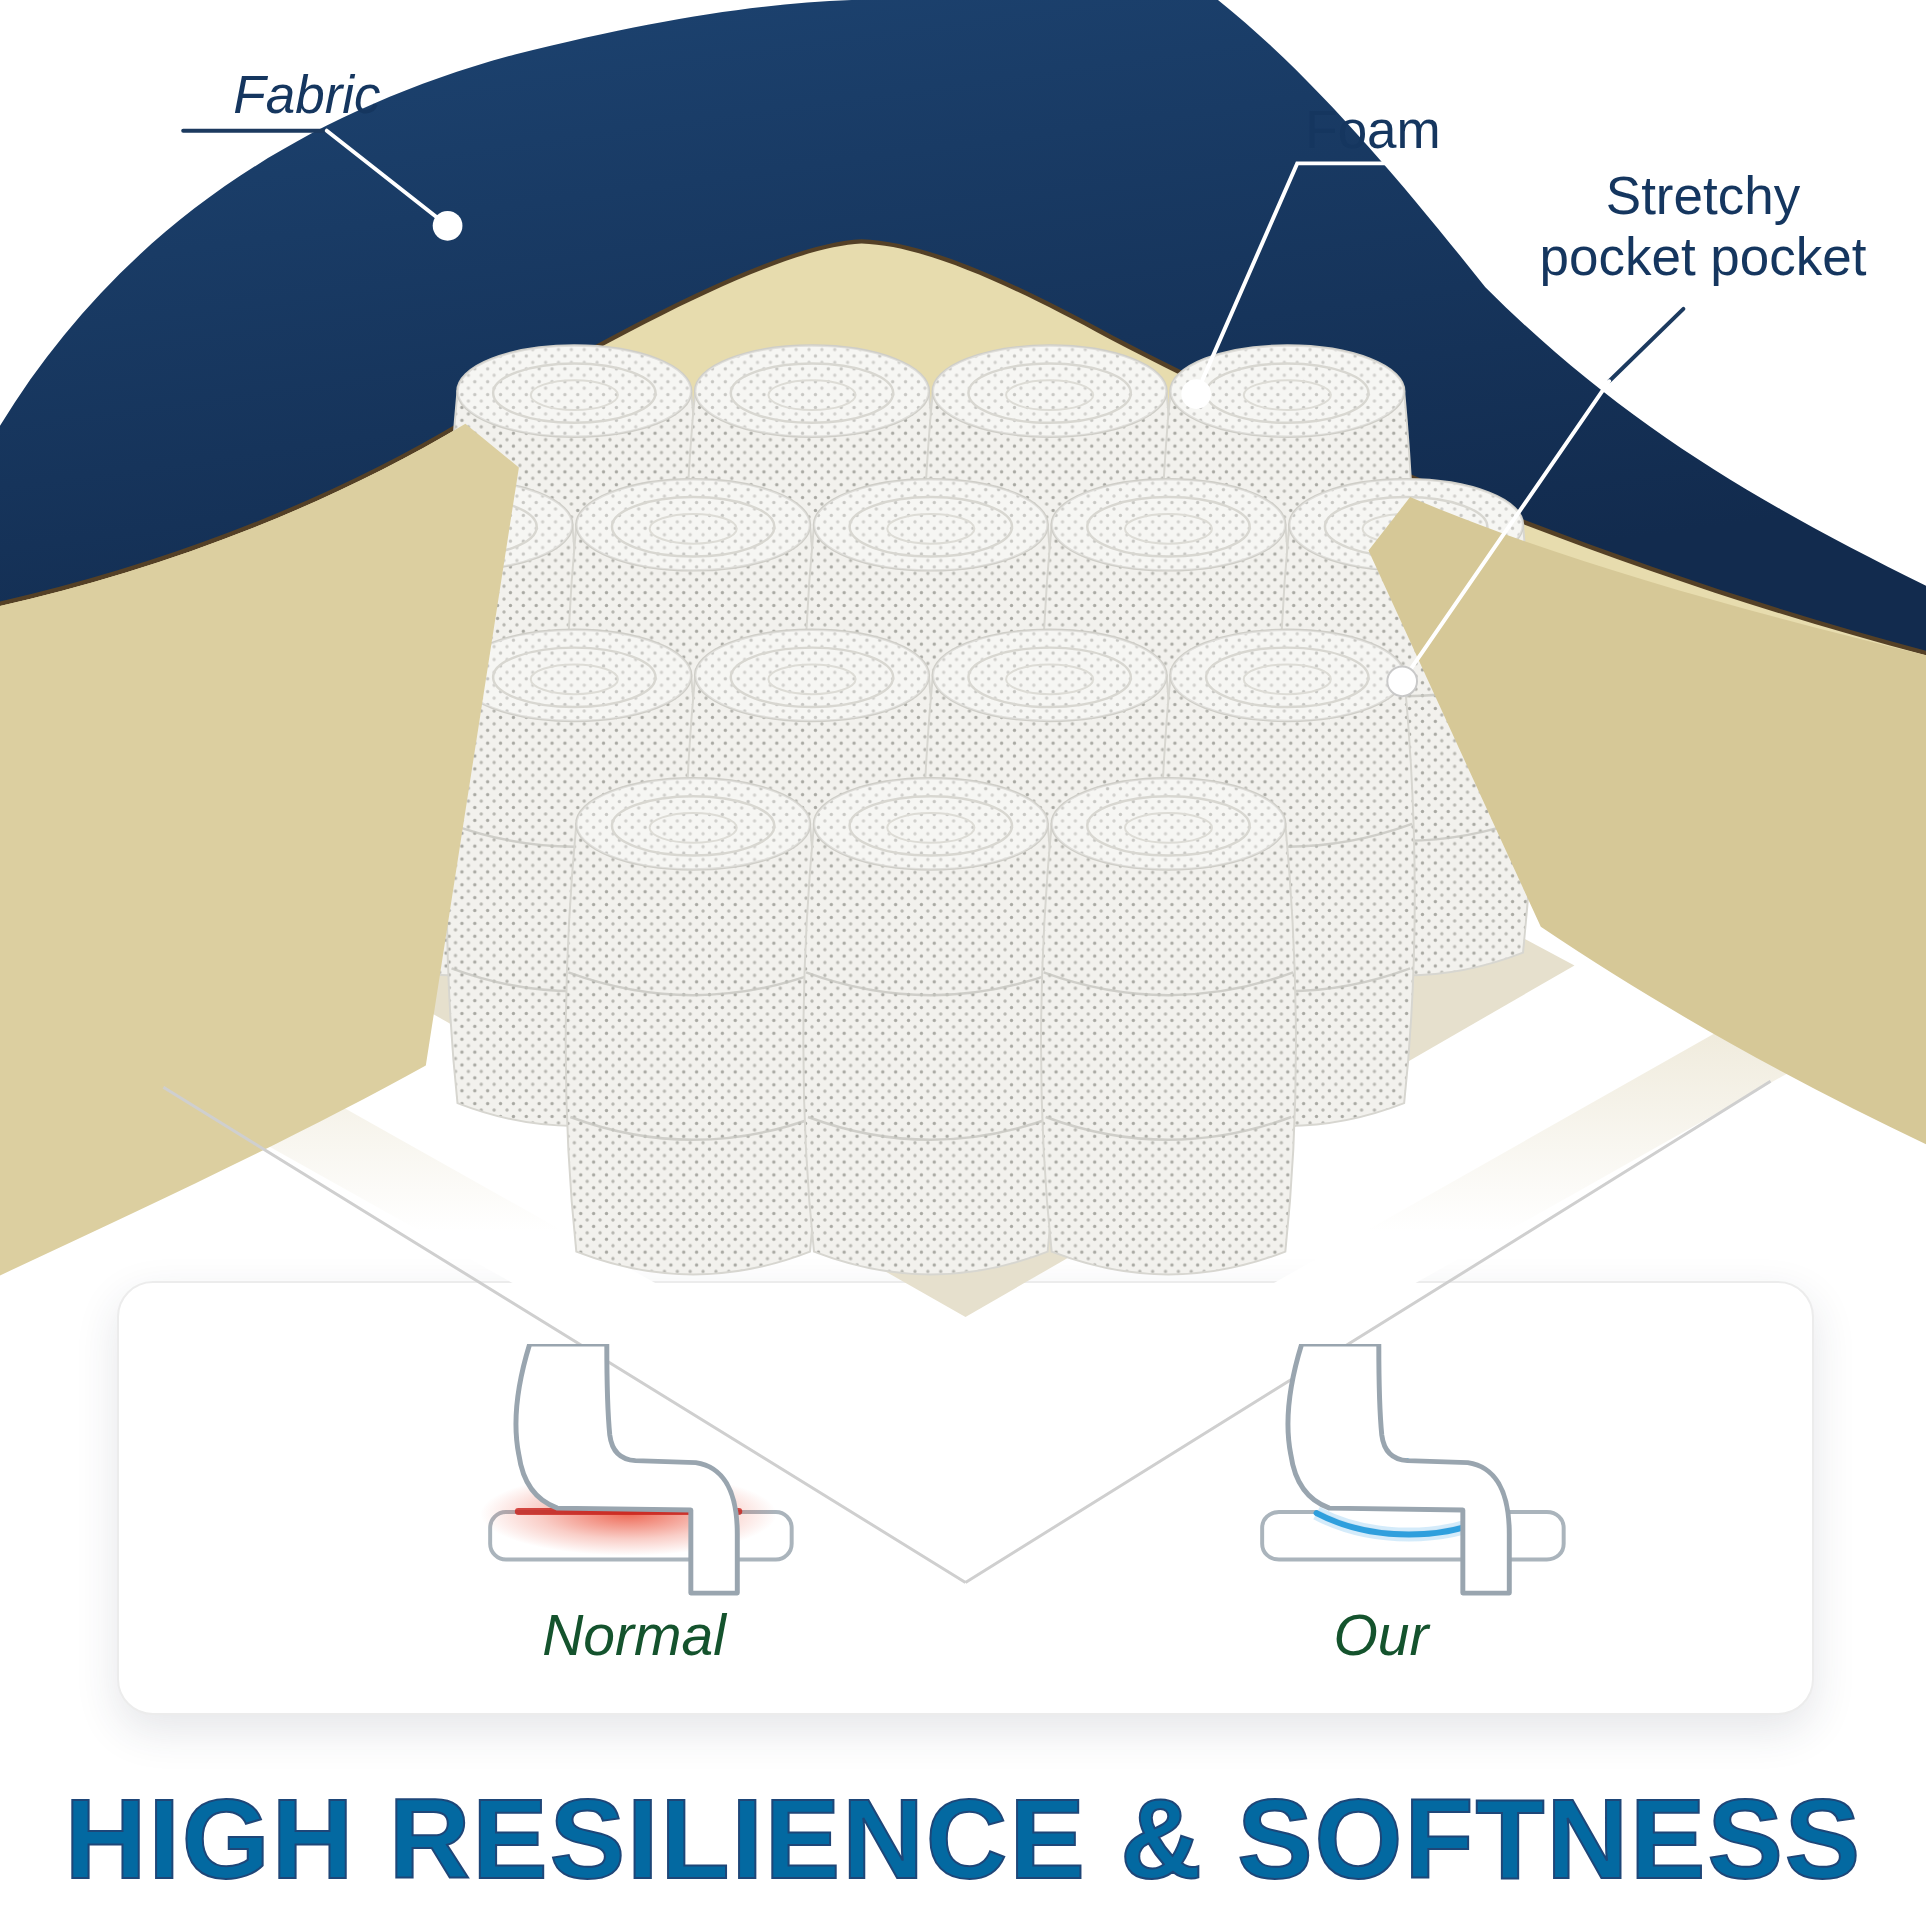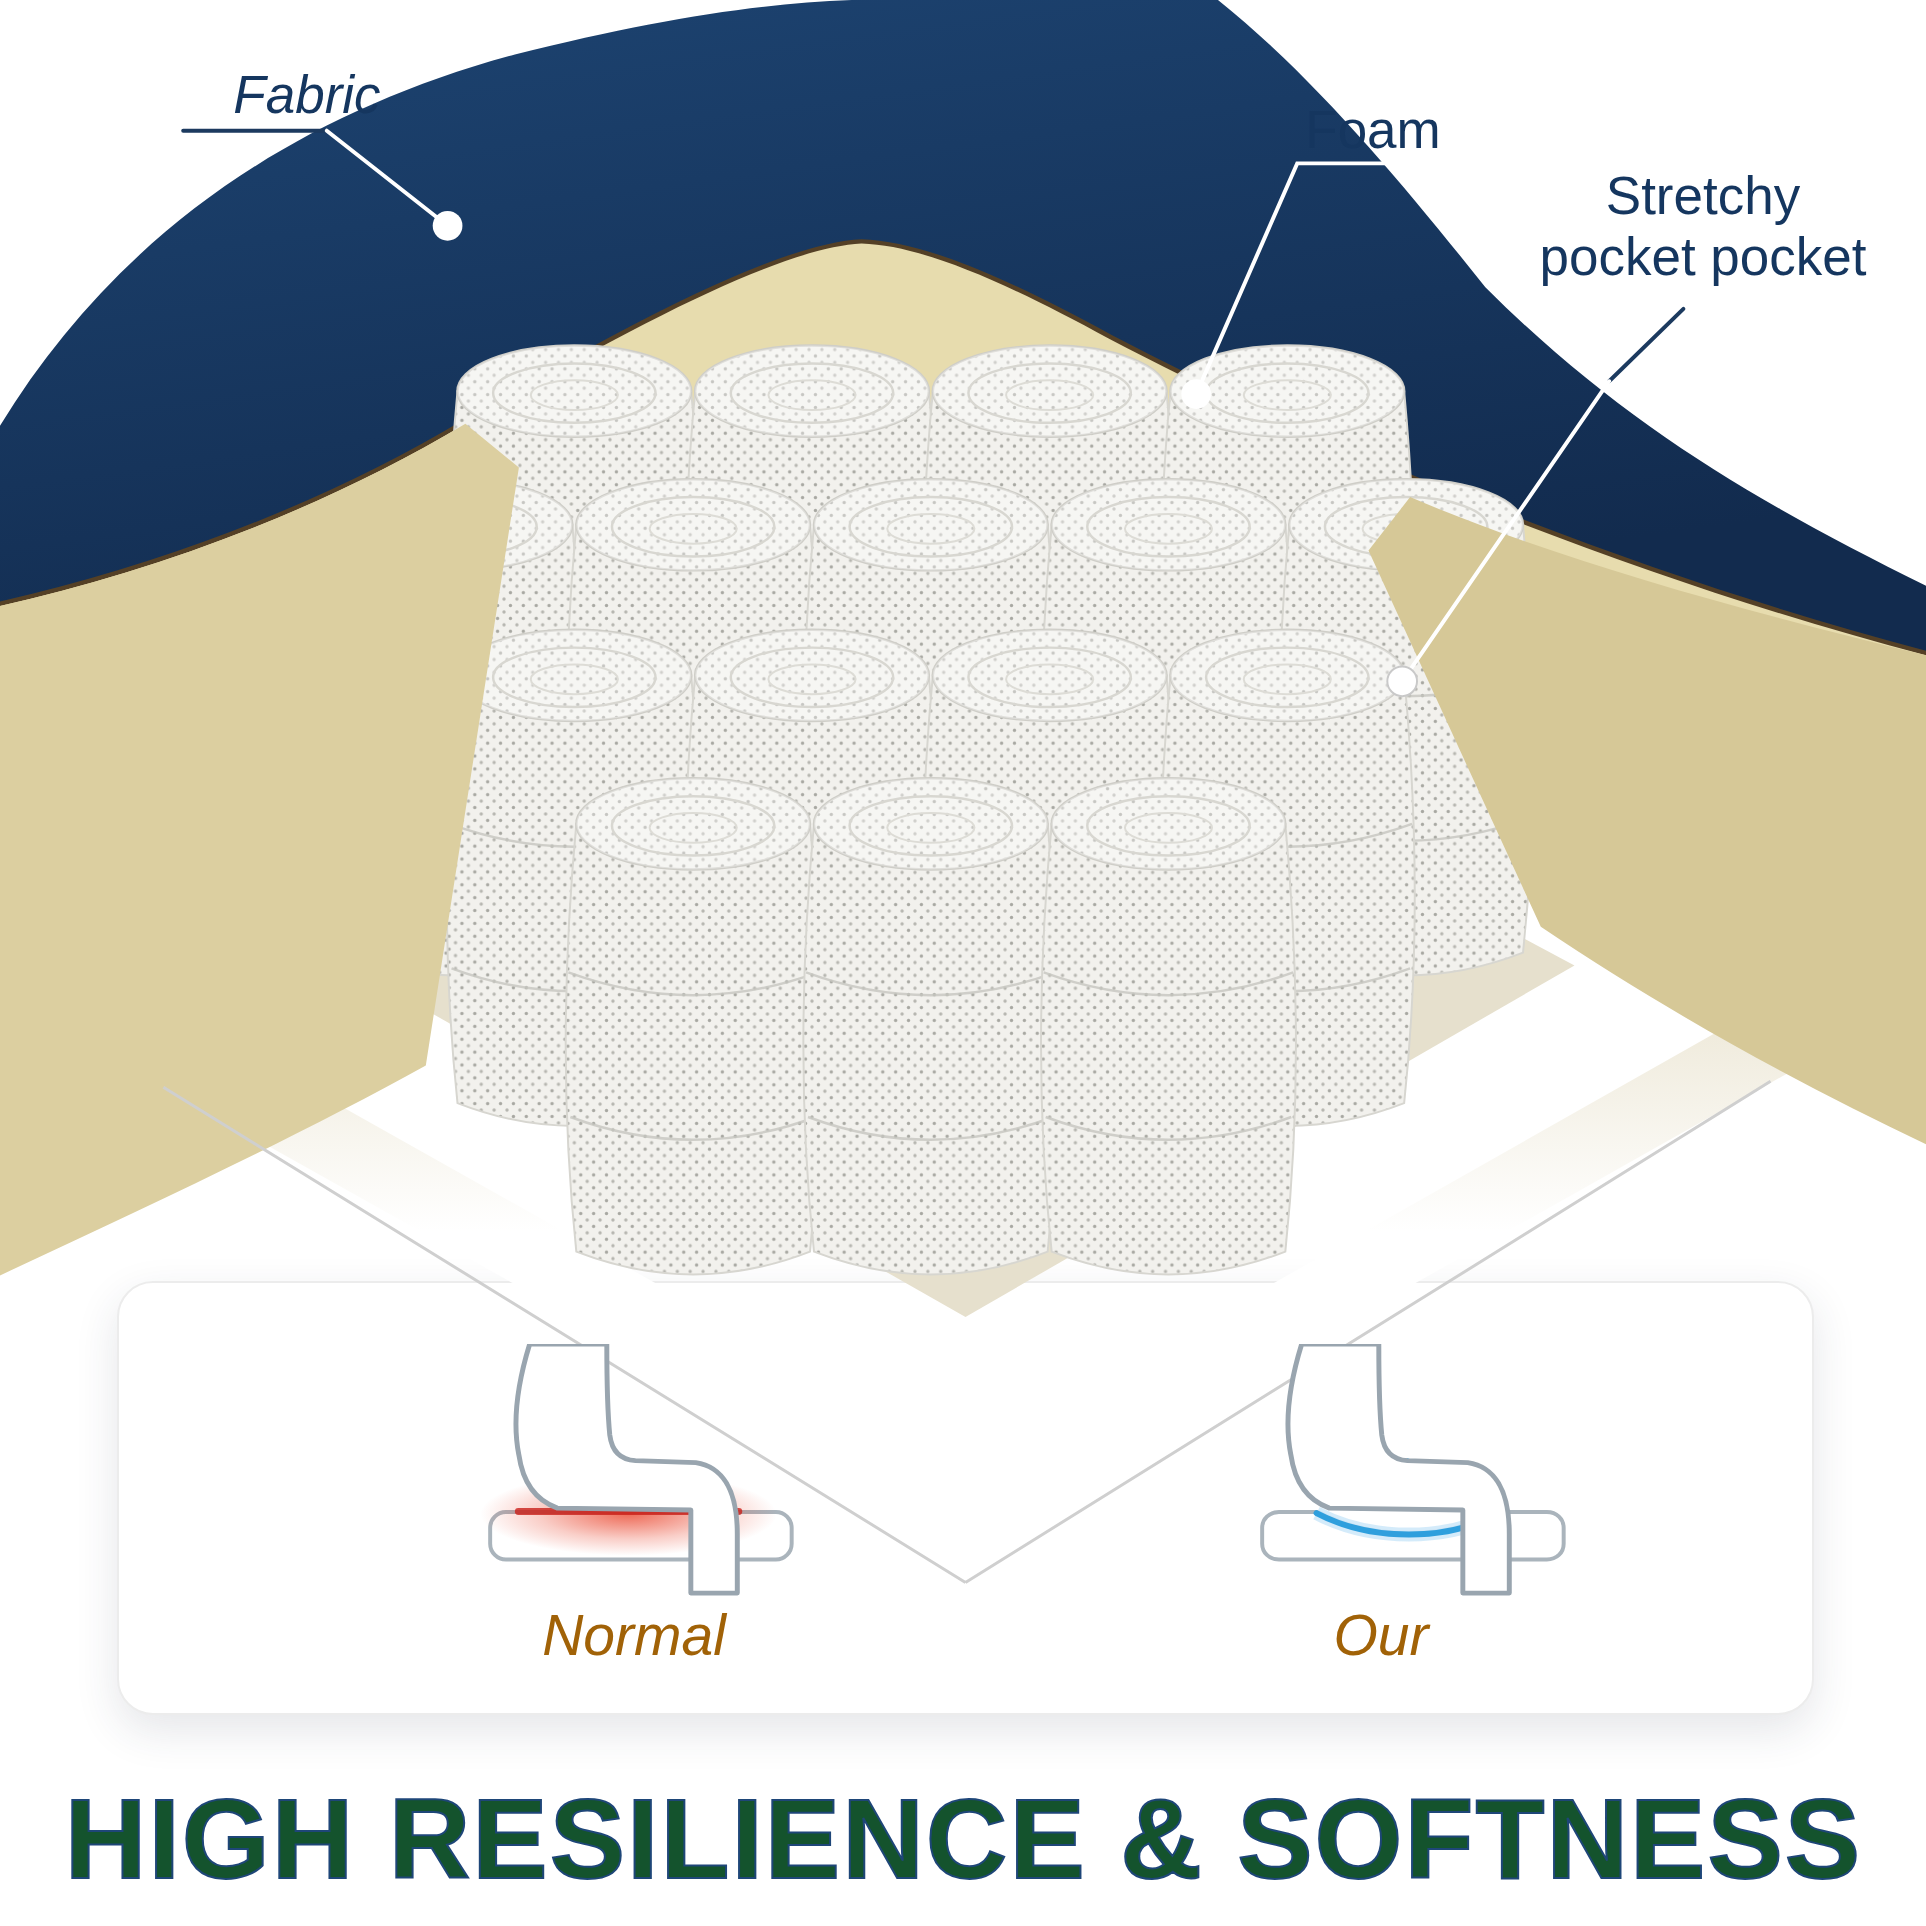--- a/index.html
+++ b/index.html
@@ -10,25 +10,25 @@
   #cushion-svg{z-index:2;pointer-events:none;}
   .callout-label{position:absolute;transform:translate(-50%,-50%);z-index:3;
                  color:#15365f;font-size:53px;line-height:61px;text-align:center;white-space:nowrap;}
   #comparison-card{position:absolute;left:117px;top:1281px;width:1693px;height:430px;
                    background:#ffffff;border:2px solid #ececec;border-radius:36px;
                    box-shadow:0 16px 44px rgba(40,50,70,0.12);z-index:1;}
   .mini-drawing{position:absolute;width:475px;height:259px;z-index:3;}
   #drawing-normal{left:396px;top:1344px;}
   #drawing-our{left:1168px;top:1344px;}
   .compare-label{position:absolute;transform:translateX(-50%);z-index:3;
-                 font-style:italic;font-size:57px;color:#a16207;}
+                 font-style:italic;font-size:57px;color:#14532d;}
   #normal-label{left:634px;top:1602px;}
   #our-label{left:1381px;top:1602px;}
   #headline{position:absolute;left:0;right:0;top:1774px;z-index:3;text-align:center;
-            font-weight:bold;font-size:113px;letter-spacing:2px;color:#14532d;
+            font-weight:bold;font-size:113px;letter-spacing:2px;color:#0369a1;
             -webkit-text-stroke:2px #1e4678;white-space:nowrap;}
 </style>
 </head>
 <body>
 
 <div id="stage">
 
   <div id="comparison-card"></div>
 
   <svg id="cushion-svg" class="layer" width="1927" height="1927" viewBox="0 0 1946 1946">

